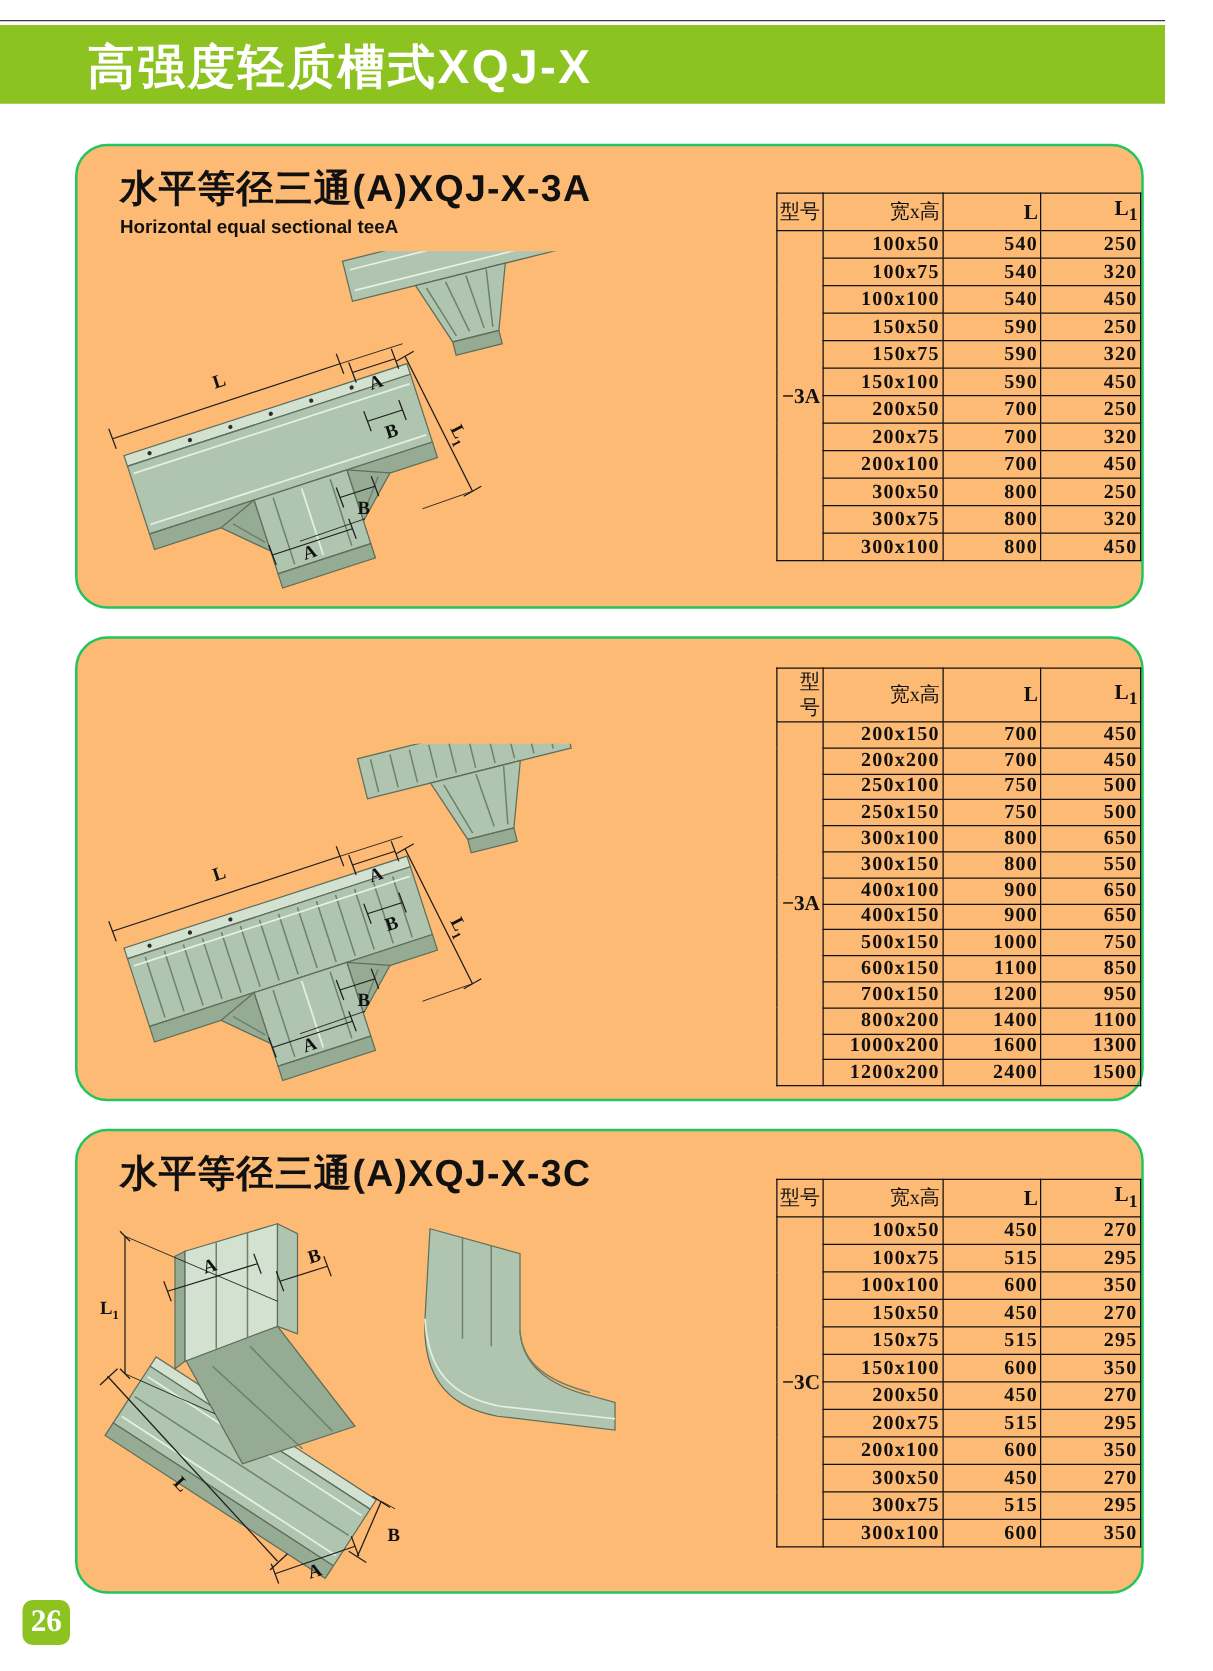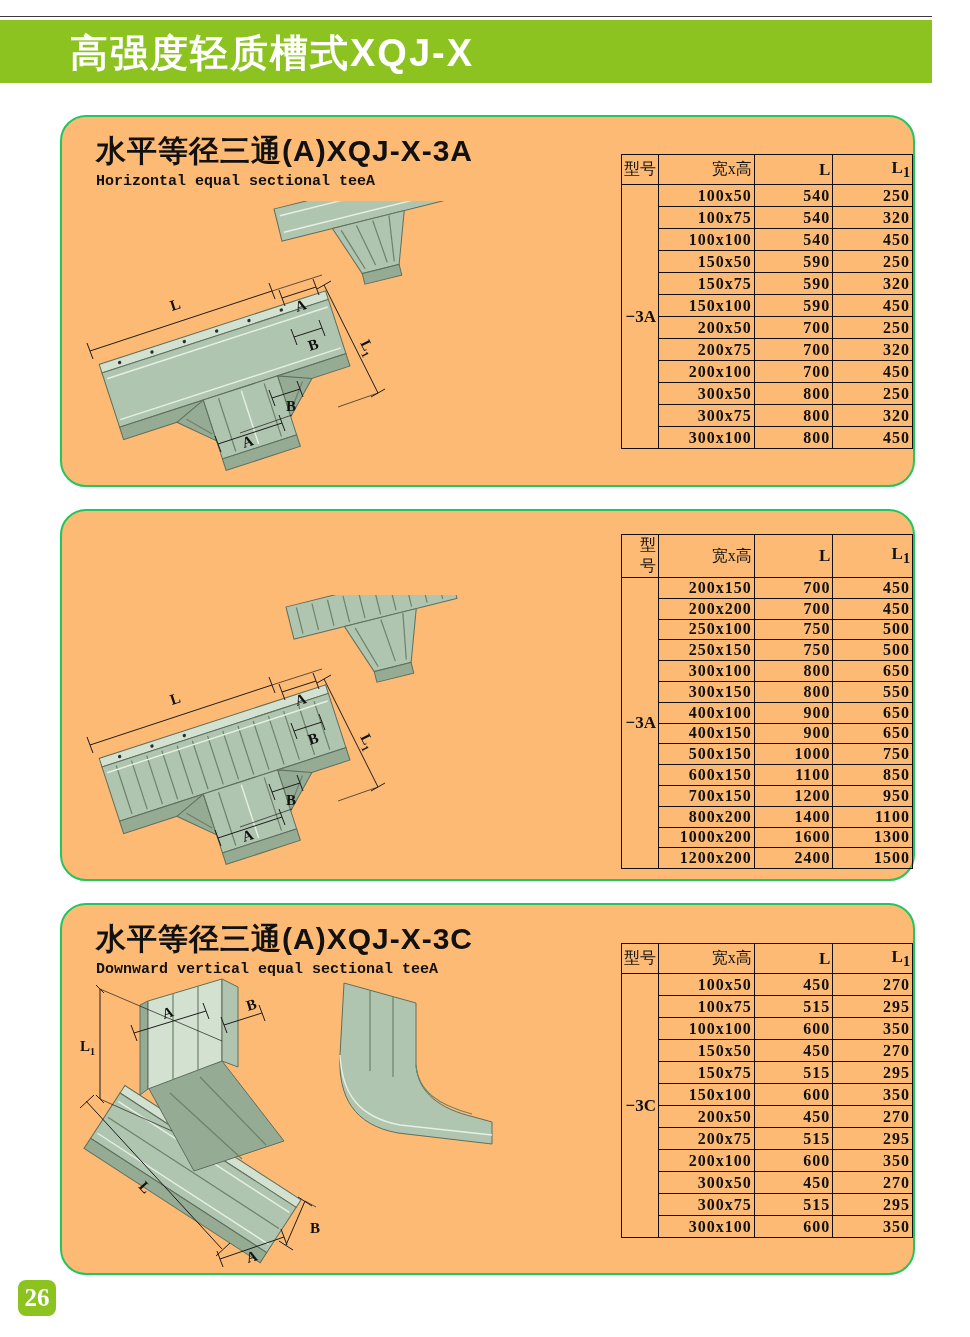--- a/index.html
+++ b/index.html
@@ -7,21 +7,21 @@
         font-family:"Liberation Sans",sans-serif;}
   .top-rule{position:absolute;top:16px;left:0;width:970px;height:1px;background:#3c3c3c;}
   .banner{position:absolute;top:20px;left:0;width:970px;height:63px;background:#8cc321;}
   .banner .title{position:absolute;left:70px;top:8px;font-size:38px;font-weight:bold;
         color:#ffffff;letter-spacing:2px;white-space:nowrap;}
   .panel{position:absolute;left:60px;width:851px;height:368px;border:2px solid #22c55e;
         border-radius:26px;background:#fdba74;}
   .p1{top:115px}.p2{top:509px}.p3{top:903px}
   .sec-title{position:absolute;left:34px;top:14px;color:#111;}
   .sec-title .zh{font-size:30px;font-weight:bold;letter-spacing:1px;white-space:nowrap;}
-  .sec-title .en{font-family:Liberation Mono, monospace;font-size:15px;font-weight:bold;margin-top:1px;}
+  .sec-title .en{font-family:Liberation Sans, sans-serif;font-size:15px;font-weight:bold;margin-top:1px;}
   .spec-table{position:absolute;border-collapse:collapse;text-align:right;color:#111;
         font-family:"Liberation Serif",serif;margin-left:36px;}
   .spec-table th,.spec-table td{border:1px solid #111;padding:0 2px;}
   .spec-table th{height:29px;font-size:17px;font-weight:bold;}
   .spec-table th.zh-head{font-weight:normal;font-size:16px;}
   .spec-table td{height:21px;font-size:16px;font-weight:bold;letter-spacing:1px;}
   .t1{left:523px;top:37px}
   .t2{left:523px;top:23px}
   .t3{left:523px;top:38px}
   .t2 td{height:19.8px;}
@@ -386,21 +386,20 @@
             <td>2400</td>
             <td>1500</td>
           </tr>
         </tbody>
     </table>
   </section>
 
   <section class="panel p3">
     <div class="sec-title">
       <div class="zh">水平等径三通(A)XQJ-X-3C</div>
-      <div class="en">Downward vertical equal sectional teeA</div>
     </div>
 
     <div class="figure fig3">
       <svg viewBox="0 0 505 292" width="505" height="292">
 
         <g transform="translate(48,118) rotate(33)">
           <rect x="0" y="-9" width="210" height="9" class="f-light"></rect>
           <rect x="0" y="0" width="210" height="54" class="f-base"></rect>
           <line x1="3" y1="8" x2="207" y2="8" class="f-hl"></line>
           <line x1="3" y1="27" x2="207" y2="27" class="f-rib" stroke-width="2"></line>

